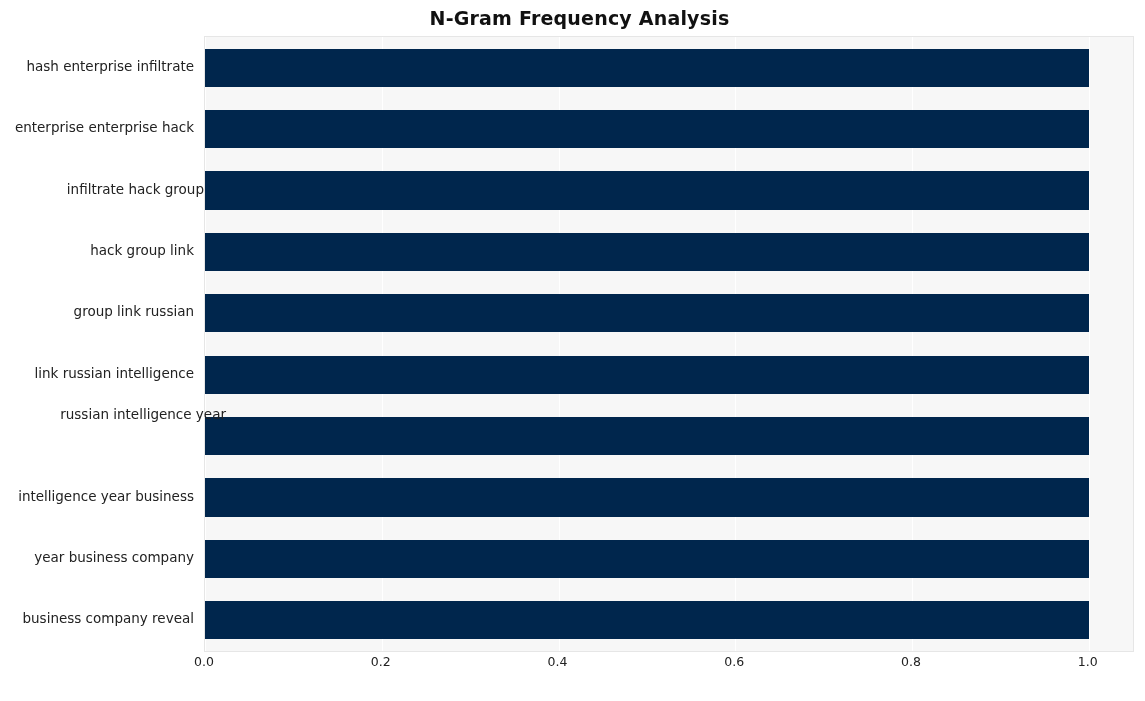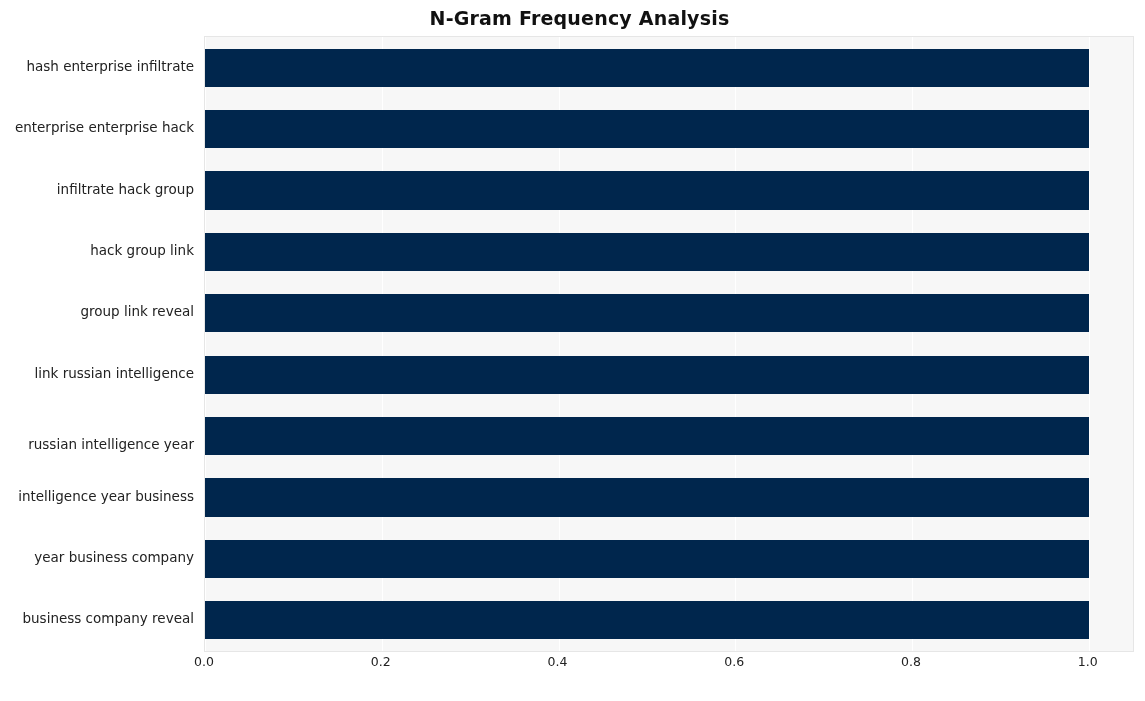--- a/index.html
+++ b/index.html
@@ -164,25 +164,25 @@
         </div>
         <div class="bar-row" style="top: 564.266px; height: 38.068px;">
           <div class="bar" style="width: 883.81px; background: rgb(0, 38, 77);"></div>
         </div>
       </div>
   </div>
 
   <div id="ylabels">
       <div class="ytick" style="top: 21.7px;">hash enterprise infiltrate</div>
       <div class="ytick" style="top: 83.1px;">enterprise enterprise hack</div>
-      <div class="ytick" style="top: 144.5px;">infiltrate hack group</div>
+      <div class="ytick" style="top: 144.5px; padding-left: 10px;">infiltrate hack group</div>
       <div class="ytick" style="top: 205.9px;">hack group link</div>
-      <div class="ytick" style="top: 267.3px;">group link reveal</div>
+      <div class="ytick" style="top: 267.3px;">group link russian</div>
       <div class="ytick" style="top: 328.7px;">link russian intelligence</div>
-      <div class="ytick" style="top: 400px;">russian intelligence year</div>
+      <div class="ytick" style="top: 370px; margin-left: 32px;">russian intelligence year</div>
       <div class="ytick" style="top: 451.5px; text-align: right;">intelligence year business</div>
       <div class="ytick" style="top: 512.9px;">year business company</div>
       <div class="ytick" style="top: 574.3px;">business company reveal</div>
     </div>
 
   <div id="xlabels">
       <div class="xtick" style="left: 0px;">0.0</div>
       <div class="xtick" style="left: 176.762px;">0.2</div>
       <div class="xtick" style="left: 353.524px;">0.4</div>
       <div class="xtick" style="left: 530.286px;">0.6</div>

